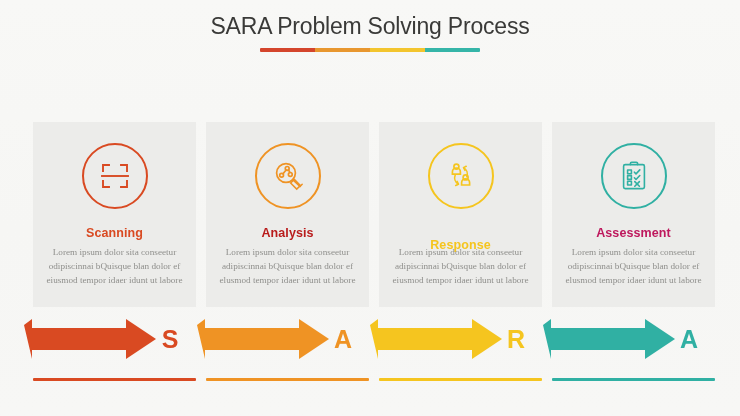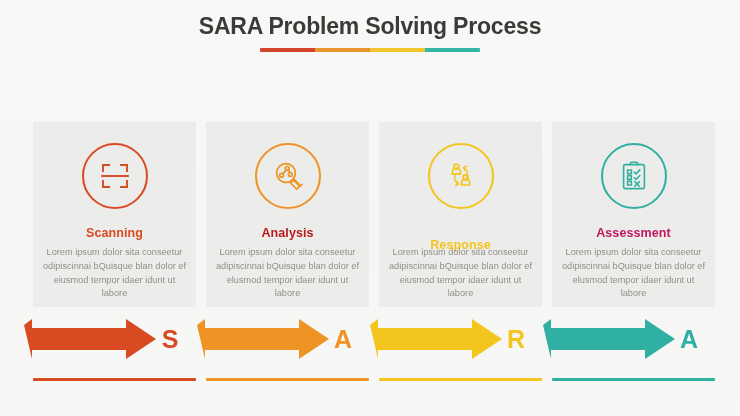--- a/index.html
+++ b/index.html
@@ -7,21 +7,21 @@
     width:740px;height:416px;overflow:hidden;
     background:#f7f7f5;
     font-family:"Liberation Sans", sans-serif;
     position:relative;
   }
   .stage{position:absolute;inset:0;background:linear-gradient(180deg,#f8f8f6 0%,#f6f6f4 55%,#f7f7f5 100%);}
 
   
   .header{position:absolute;left:0;right:0;top:14px;text-align:center;}
   .title{
-    font-size:23px;font-weight:bold;color:#3a3a38;letter-spacing:-0.2px;
+    font-size:23px;font-weight:normal;color:#3a3a38;letter-spacing:-0.2px;
     margin:0 0 9px 0;line-height:1.1;
   }
   .subtitle{
     font-size:10.6px;color:#8c8c89;line-height:1.55;
     width:620px;margin:0 auto;letter-spacing:0.05px;
   }
   .divider{
     width:220px;height:4px;margin:9px auto 0 auto;display:flex;border-radius:1px;overflow:hidden;
   }
   .divider span{flex:1;height:100%;display:block;}
@@ -45,21 +45,21 @@
     box-sizing:border-box;
   }
   .icon-wrap svg{display:block;}
 
   .card-title{
     position:absolute;left:0;right:0;top:104px;text-align:center;
     font-size:12.5px;font-weight:bold;letter-spacing:0.1px;
   }
   .card-desc{
     position:absolute;left:10px;right:10px;top:124px;text-align:center;
-    font-size:9.2px;line-height:1.5;color:#8f8f8c;
+    font-size:9.2px;line-height:1.5;color:#8f8f8c;font-family:Liberation Serif, serif;
   }
 
   
   .arrows{position:absolute;left:0;top:313px;width:740px;height:60px;}
   .arrow-group{position:absolute;top:0;width:173px;height:52px;}
   .arrow-group.g0{left:22px;}
   .arrow-group.g1{left:195px;}
   .arrow-group.g2{left:368px;}
   .arrow-group.g3{left:541px;}
   .arrow-svg{position:absolute;left:0;top:4px;}

